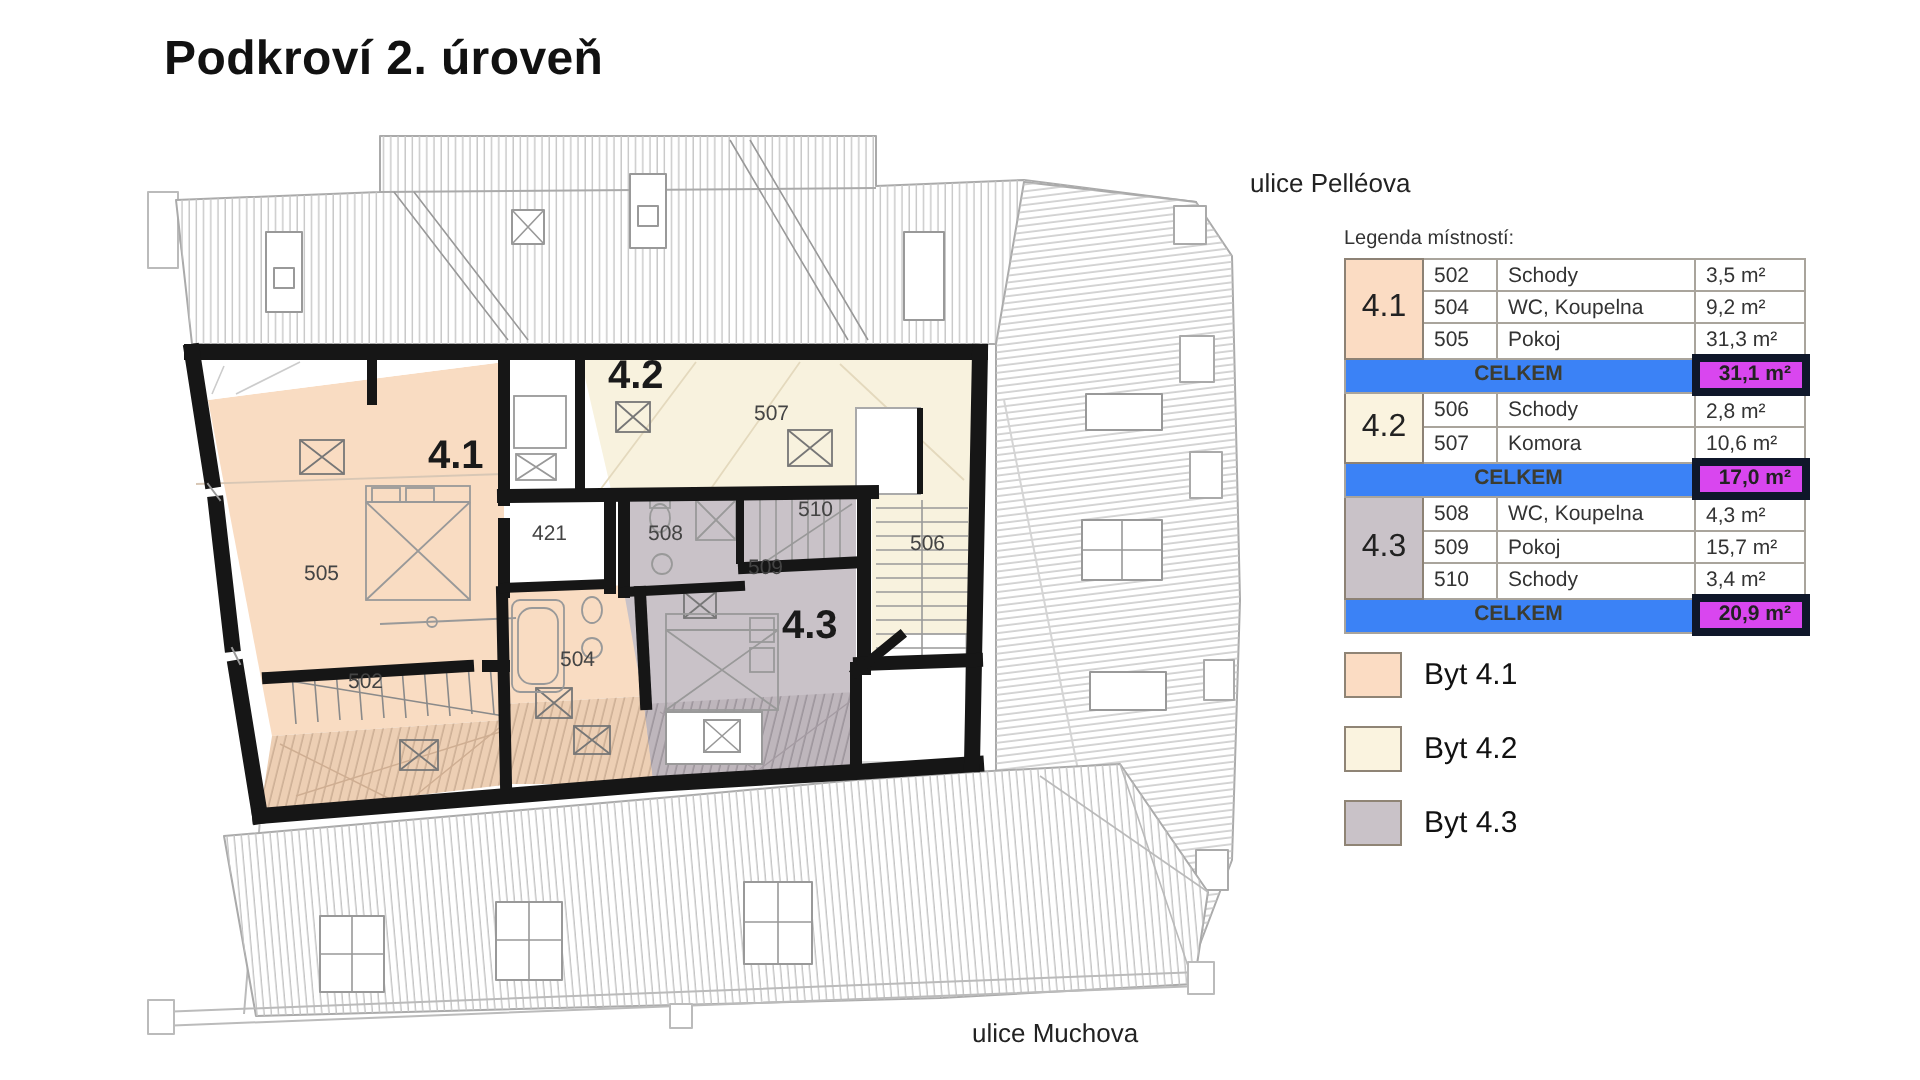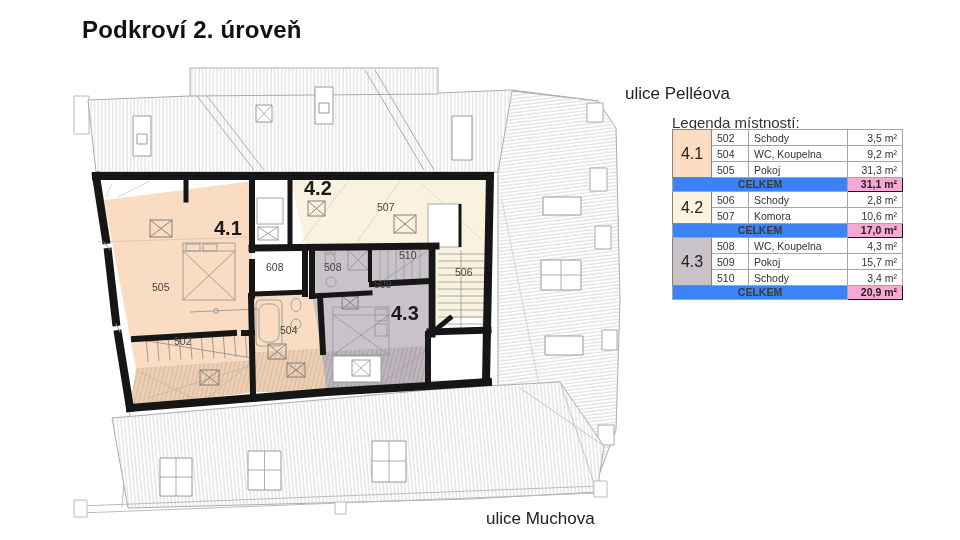--- a/index.html
+++ b/index.html
@@ -1,35 +1,35 @@
 <!DOCTYPE html>
 <html><head>
 <meta charset="utf-8">
 <style>
   html,body{margin:0;padding:0;background:#fff;}
   body{width:960px;height:540px;overflow:hidden;font-family:"Liberation Sans",sans-serif;}
   #stage{position:relative;width:960px;height:412px;background:#fff;}
   #plan-svg{position:absolute;left:0;top:0;}
   .abs{position:absolute;white-space:nowrap;}
   #page-title{left:82px;top:16px;font-size:24px;font-weight:bold;color:#111;letter-spacing:.2px;}
-  .street{font-size:17px;color:#222;}
+  .street{font-size:13px;color:#222;}
   #street-top{left:625px;top:84px;}
   #street-bottom{left:486px;top:509px;}
-  #legend-title{left:672px;top:114px;font-size:15px;color:#333;}
+  #legend-title{left:672px;top:114px;font-size:10px;color:#333;}
   #legend-table{position:absolute;left:672px;top:129px;border-collapse:collapse;table-layout:fixed;}
   #legend-table td{border:1px solid #a9a49c;background:#fff;font-size:10.5px;color:#333;
     padding:1px 5px;line-height:12px;height:13px;}
   #legend-table td.sw{width:38px;text-align:center;font-size:16px;color:#222;
     border:1px solid #8d8275;padding:0;}
   #legend-table td.no{width:26px;}
   #legend-table td.nm{width:88px;}
-  #legend-table td.ar{width:44px;text-align:right;}
+  #legend-table td.ar{width:44px;text-align:left;}
   #legend-table tr.total td{background:#3b82f6;height:11px;line-height:11px;}
   #legend-table tr.total td.tlab{text-align:center;font-weight:bold;color:#3c3c30;}
-  #legend-table tr.total td.tval{background:#f9a8d4;border:1px solid #0f172a;
+  #legend-table tr.total td.tval{background:#d946ef;border:4px solid #0f172a;
     font-weight:bold;text-align:right;color:#222;}
   #apartment-key{position:absolute;left:672px;top:325px;}
   .key-row{display:flex;align-items:center;margin-bottom:13px;height:24px;}
   .key-sw{width:29px;height:23px;border:1px solid #8f8475;box-sizing:border-box;}
   .key-label{margin-left:11px;font-size:15px;color:#111;}
   .unit-label{font-size:20px;font-weight:bold;color:#1a1a1a;}
   .room-label{font-size:10.5px;color:#444;}
 </style>
 </head>
 <body>
@@ -294,27 +294,41 @@
           <td class="nm">Schody</td>
           <td class="ar">3,4 m²</td>
         </tr>
         <tr class="total">
           <td colspan="3" class="tlab">CELKEM</td>
           <td class="tval">20,9 m²</td>
         </tr>
       </tbody>
   </table>
 
+  <div id="apartment-key">
+      <div class="key-row">
+        <div class="key-sw" style="background: rgb(251, 220, 195);"></div>
+        <div class="key-label">Byt 4.1</div>
+      </div>
+      <div class="key-row">
+        <div class="key-sw" style="background: rgb(250, 243, 223);"></div>
+        <div class="key-label">Byt 4.2</div>
+      </div>
+      <div class="key-row">
+        <div class="key-sw" style="background: rgb(201, 194, 200);"></div>
+        <div class="key-label">Byt 4.3</div>
+      </div>
+    </div>
 
   <div id="plan-labels">
       <div class="abs unit-label" style="left: 214px; top: 217px;">4.1</div>
       <div class="abs unit-label" style="left: 304px; top: 177px;">4.2</div>
       <div class="abs unit-label" style="left: 391px; top: 302px;">4.3</div>
       <div class="abs room-label" style="left: 174px; top: 335px;">502</div>
-      <div class="abs room-label" style="left: 266px; top: 261px;">608</div>
+      <div class="abs room-label" style="left: 266px; top: 261px;">421</div>
       <div class="abs room-label" style="left: 280px; top: 324px;">504</div>
       <div class="abs room-label" style="left: 152px; top: 281px;">505</div>
       <div class="abs room-label" style="left: 455px; top: 266px;">506</div>
       <div class="abs room-label" style="left: 377px; top: 201px;">507</div>
       <div class="abs room-label" style="left: 324px; top: 261px;">508</div>
       <div class="abs room-label" style="left: 374px; top: 278px;">509</div>
       <div class="abs room-label" style="left: 399px; top: 249px;">510</div>
     </div>
 </div>
 

